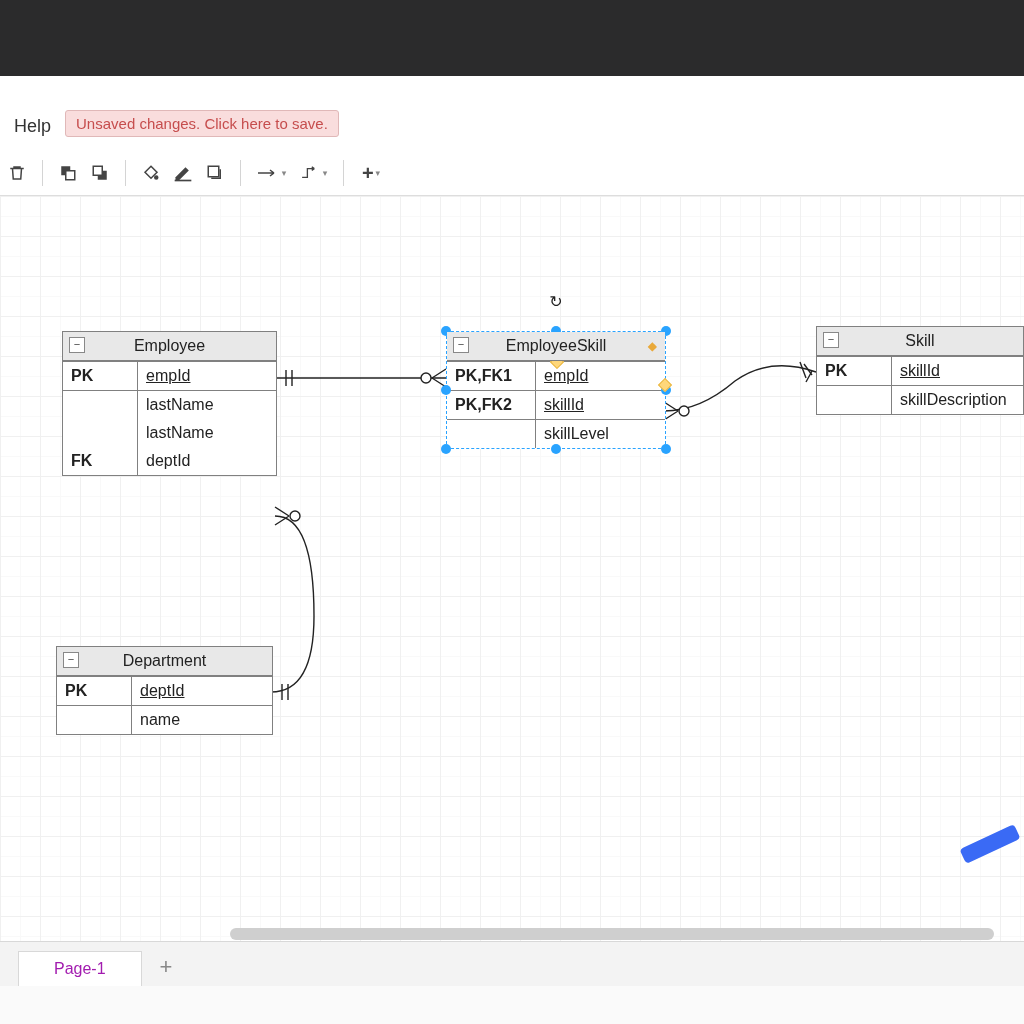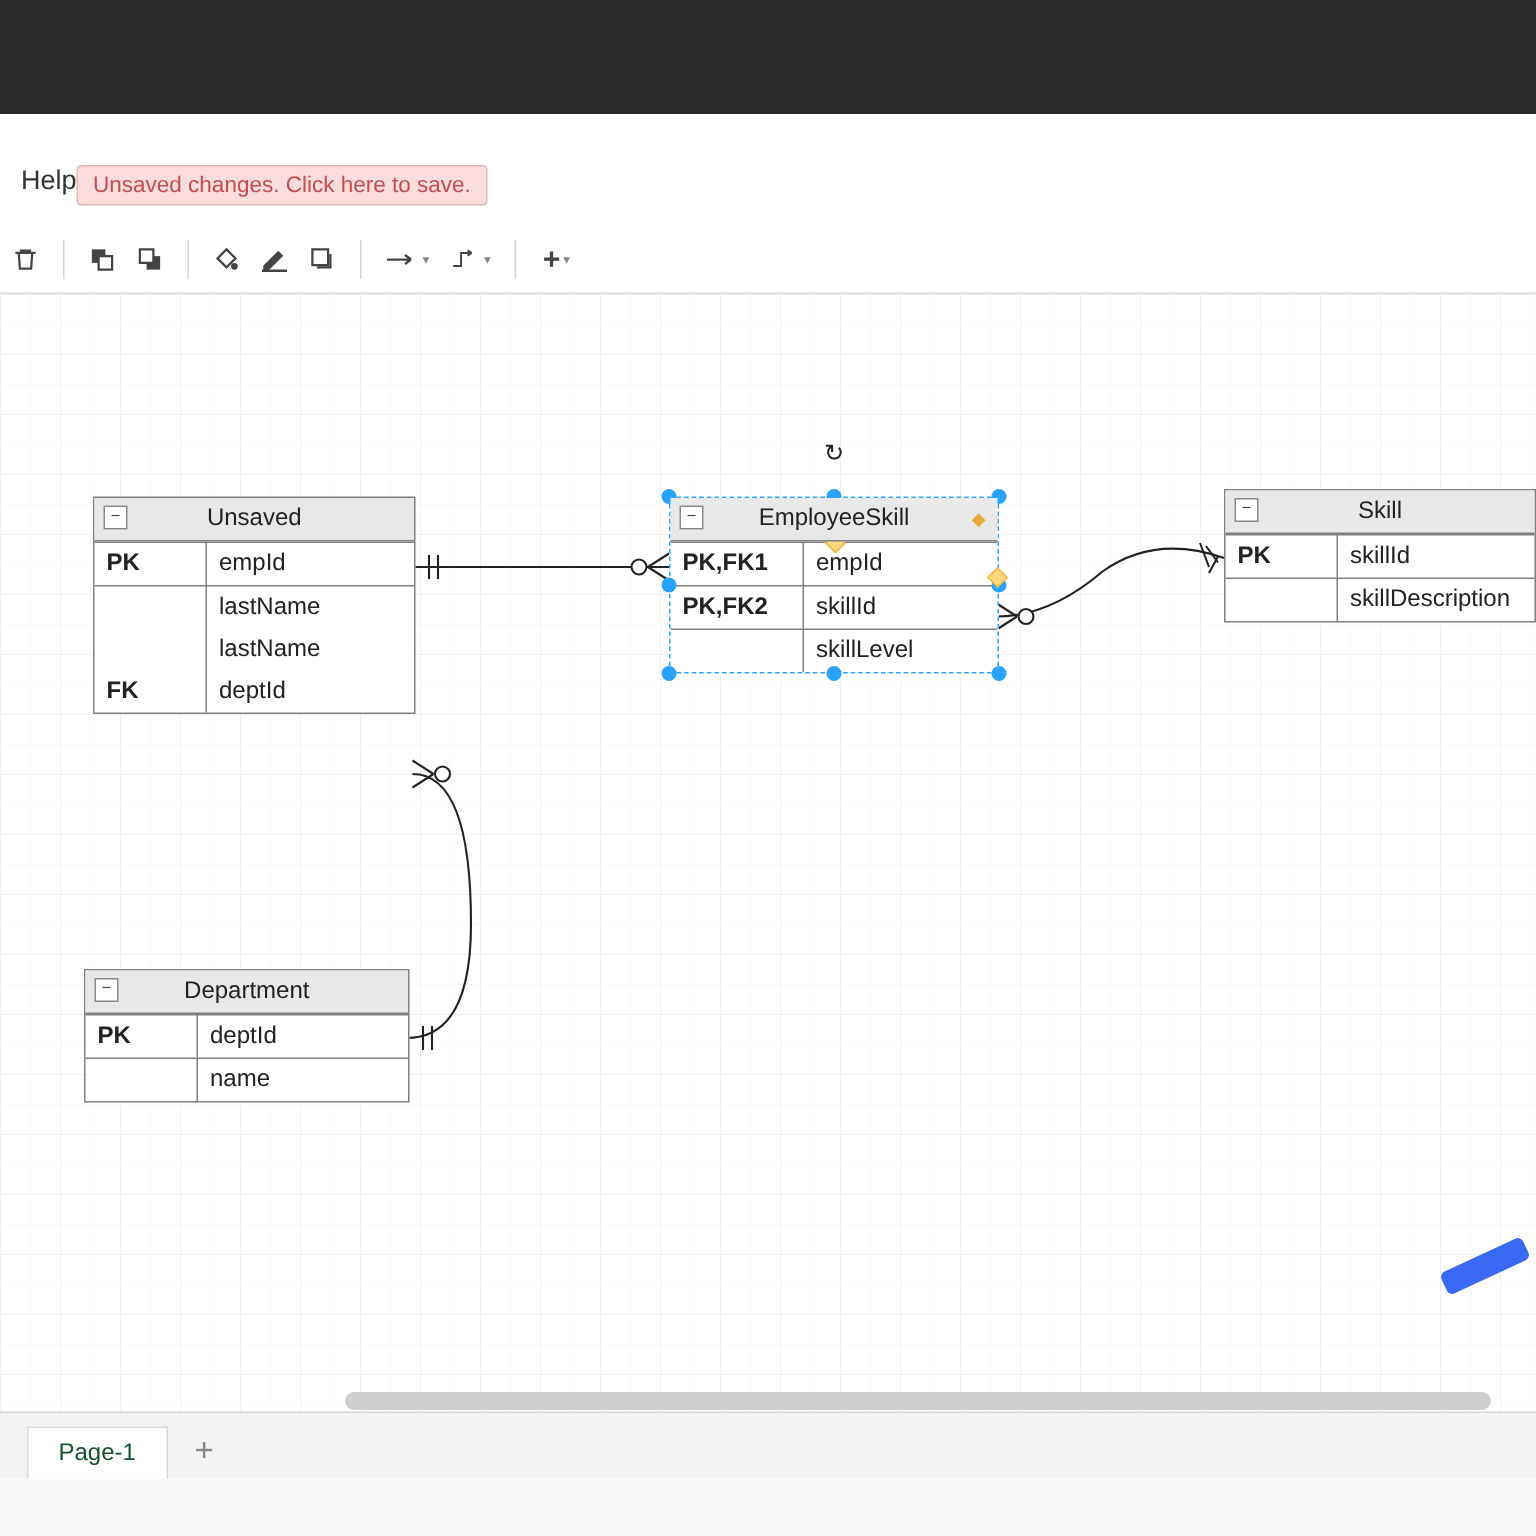--- a/index.html
+++ b/index.html
@@ -16,21 +16,21 @@
   }
   html,body{margin:0;padding:0;width:1024px;height:1024px;font-family:Arial,Helvetica,sans-serif;background:#fafafa;overflow:hidden;}
 
   
   #topbar{height:76px;background:var(--titlebar);}
 
   
   #panel{position:relative;background:#fff;height:20px;}
 
   
-  #menubar{display:flex;align-items:flex-start;padding:14px 0 14px 14px;background:#fff;}
+  #menubar{display:flex;align-items:flex-end;gap:14px;padding:14px 0 14px 14px;background:#fff;}
   #menubar a.menu{color:#333;font-size:18px;text-decoration:none;}
   #save-notice{background:var(--save-bg);border:1px solid var(--save-border);color:var(--save-text);padding:4px 10px;font-size:15px;border-radius:3px;cursor:pointer;}
 
   
   #toolbar{display:flex;align-items:center;gap:2px;height:44px;padding:0 2px;background:#fff;border-bottom:1px solid #ddd;}
   .tb-btn{width:30px;height:30px;display:flex;align-items:center;justify-content:center;color:var(--toolbar-dark);cursor:pointer;}
   .tb-sep{width:1px;height:26px;background:#d4d4d4;margin:0 8px;}
   .tb-caret{font-size:9px;margin-left:2px;color:#888;}
 
   
@@ -51,31 +51,31 @@
 
   
   .entity{position:absolute;background:#fff;border:1px solid var(--entity-border);font-size:16px;color:#222;}
   .entity .ent-header{background:var(--entity-header);border-bottom:1px solid var(--entity-border);height:28px;display:flex;align-items:center;justify-content:center;position:relative;font-weight:normal;}
   .entity .collapse{position:absolute;left:6px;top:5px;width:14px;height:14px;border:1px solid #888;background:#fff;font-size:11px;line-height:12px;text-align:center;color:#444;cursor:pointer;}
   .entity .attrs{display:table;width:100%;}
   .entity .row{display:table-row;}
   .entity .row>span{display:table-cell;padding:5px 8px;border-top:1px solid var(--entity-border);vertical-align:middle;}
   .entity .row.no-top>span{border-top:none;}
   .entity .key{width:58px;border-right:1px solid var(--entity-border);text-align:left;font-weight:bold;white-space:nowrap;}
-  .entity .pk{}
+  .entity .pk{text-decoration:underline;}
 
   
   .selected{border:1px dashed var(--selected) !important;}
   .handle{position:absolute;width:10px;height:10px;border-radius:50%;background:var(--selected);}
   .rot{position:absolute;font-size:16px;color:#222;left:50%;transform:translateX(-50%);top:-40px;}
   .midmarker{position:absolute;width:8px;height:8px;transform:rotate(45deg);border:1px solid #e9b642;background:#ffd77a;}
 
   
   #tabbar{position:absolute;left:0;right:0;bottom:0;height:44px;background:#f3f3f3;display:flex;align-items:flex-end;padding-left:18px;border-top:1px solid #d8d8d8;}
-  #tabbar .tab{background:#fff;border:1px solid #d8d8d8;border-bottom:none;height:34px;padding:0 20px;display:flex;align-items:center;color:#14532d;font-size:16px;margin-right:10px;}
+  #tabbar .tab{background:#fff;border:1px solid #d8d8d8;border-bottom:none;height:34px;padding:0 35px;display:flex;align-items:center;color:#a21caf;font-size:16px;margin-right:10px;}
   #tabbar .addtab{color:#888;font-size:22px;padding:6px 8px;cursor:pointer;}
   #hscroll{position:absolute;left:230px;right:30px;bottom:46px;height:12px;border-radius:6px;background:#cfcfcf;}
 
   
   #bluebrush{position:absolute;right:4px;top:640px;width:60px;height:16px;background:#3a6af5;transform:rotate(-25deg);border-radius:4px;}
 </style>
 </head>
 <body>
 
 <div id="topbar"></div>
@@ -170,21 +170,21 @@
           <path d="M289 320 L275 311 M289 320 L275 329"></path>
           <ellipse cx="295" cy="320" rx="5" ry="5" fill="#fff"></ellipse>
         </g>
       <path d="M282 488 V504 M288 488 V504"></path>
     </g>
   </svg>
 
   <div class="entity" style="left:62px;top:135px;width:213px">
     <div class="ent-header">
       <span class="collapse">−</span>
-      <span>Unsaved</span>
+      <span>Employee</span>
     </div>
     <div class="attrs">
       <div class="row">
           <span class="key">PK</span>
           <span class="pk">empId</span>
         </div>
       <div class="row">
           <span class="key"></span>
           <span>lastName</span>
         </div>

